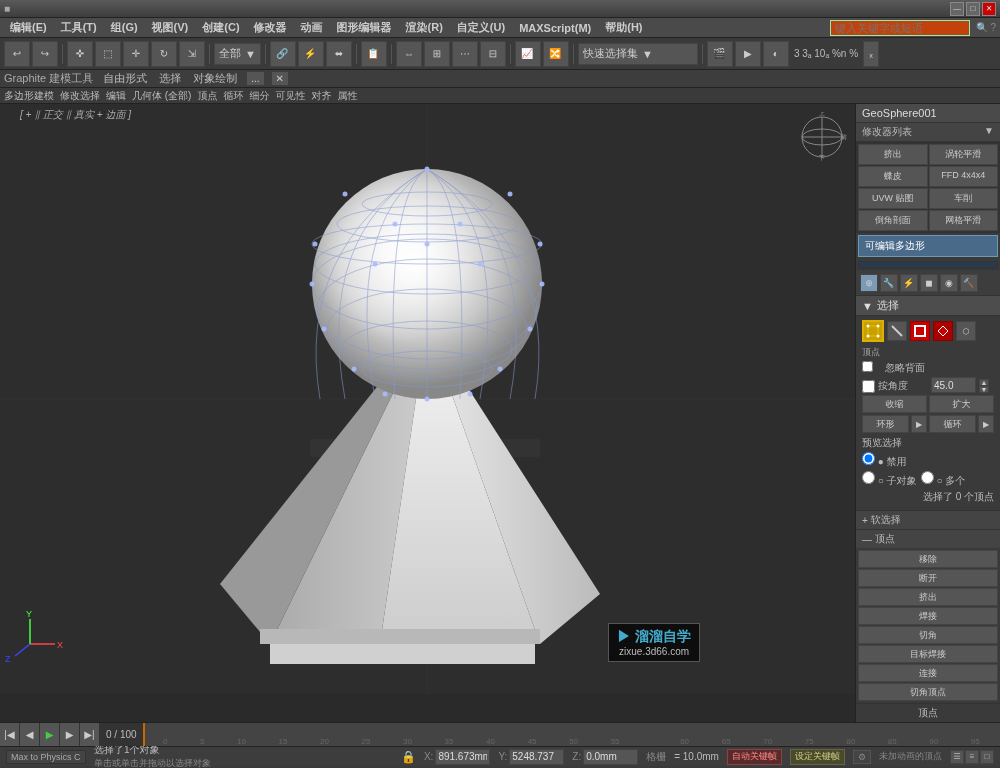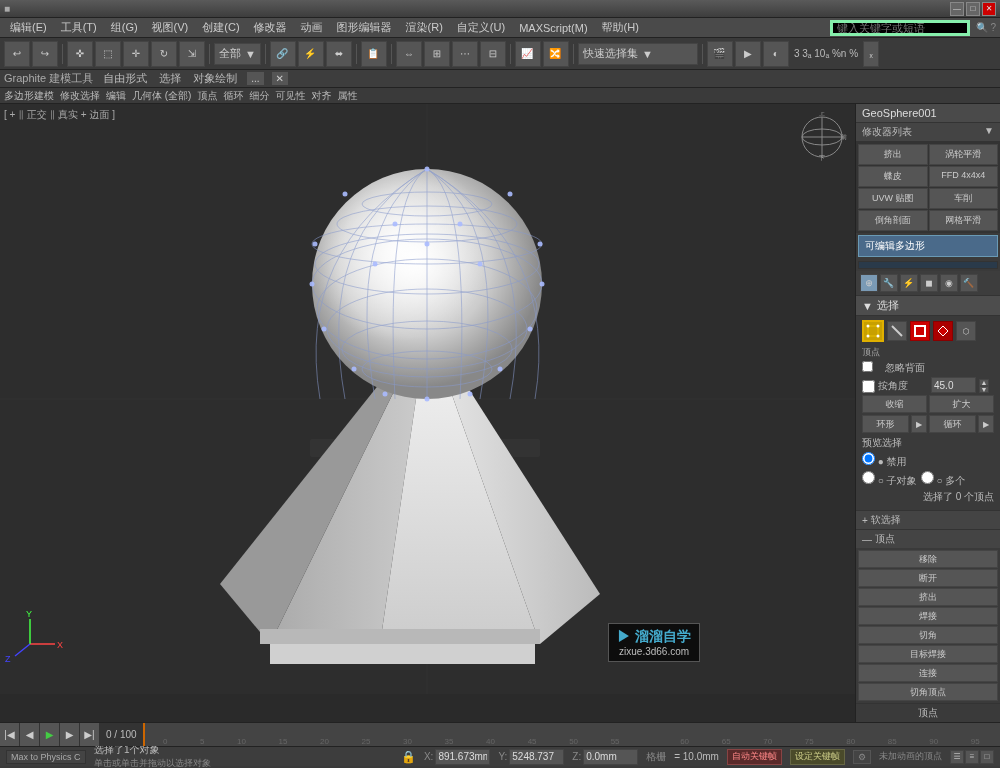--- a/index.html
+++ b/index.html
@@ -23,21 +23,21 @@
     
     #menubar {
       height: 20px;
       background: #4a4a4a;
       display: flex;
       align-items: center;
       padding: 0 4px;
       gap: 2px;
       border-bottom: 1px solid #222;
     }
-    .menu-item { padding: 1px 6px; font-size: 11px; color: #ccc; cursor: pointer; }
+    .menu-item { padding: 1px 6px; font-size: 11px; color: #ccc; cursor: pointer; font-weight: bold; }
 
     
     #toolbar {
       height: 32px;
       background: #3a3a3a;
       display: flex;
       align-items: center;
       padding: 0 4px;
       gap: 2px;
       border-bottom: 1px solid #222;
@@ -49,21 +49,21 @@
       display: flex; align-items: center; justify-content: center;
       cursor: pointer; font-size: 10px; color: #ccc;
     }
     .toolbar-sep { width: 1px; height: 20px; background: #555; margin: 0 2px; }
     .toolbar-dropdown {
       height: 22px; background: #555; border: 1px solid #444;
       color: #ccc; font-size: 11px; padding: 0 4px; cursor: pointer;
       display: flex; align-items: center; gap: 4px;
     }
     .search-box {
-      height: 20px; background: #000000; border: 3px solid #86efac;
+      height: 20px; background: #c2410c; border: 1px solid #86efac;
       color: #ccc; font-size: 11px; padding: 0 4px; width: 140px;
     }
 
     
     #graphite-bar {
       height: 18px;
       background: #3d3d3d;
       display: flex;
       align-items: center;
       padding: 0 4px;
@@ -96,24 +96,25 @@
       flex: 1;
       background: #2a2a2a;
       position: relative;
       overflow: hidden;
     }
 
     
     .viewport-label {
       position: absolute;
       top: 4px;
-      left: 4px;
+      left: 20px;
       color: #aaa;
       font-size: 10px;
       z-index: 10;
+      font-style: italic;
     }
 
     
     .nav-gizmo {
       position: absolute;
       top: 8px;
       right: 8px;
       width: 50px;
       height: 50px;
       z-index: 10;

